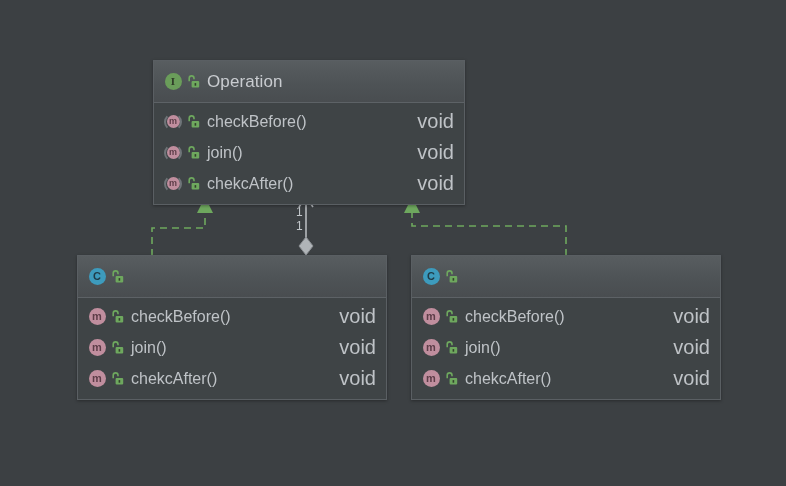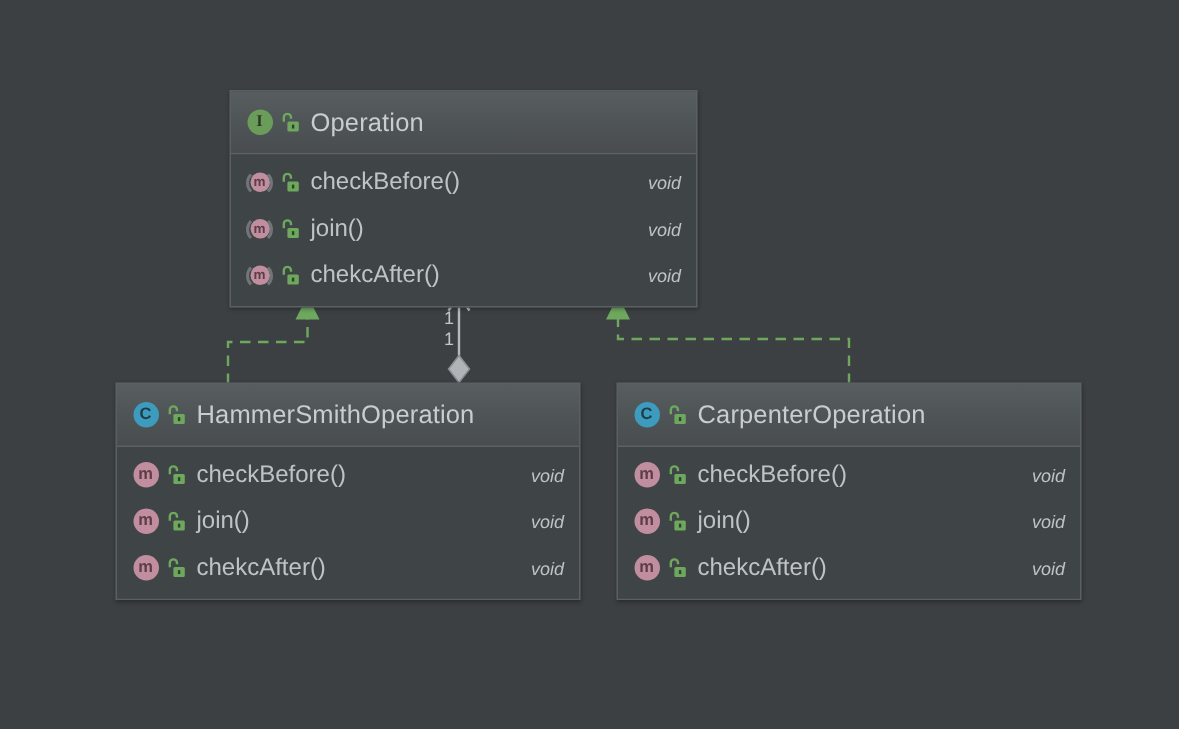--- a/index.html
+++ b/index.html
@@ -53,24 +53,23 @@
   }
   .uml-member-name {
     color: #bfc3c7;
     font-size: 16px;
     white-space: nowrap;
     text-align: right;
   }
   .uml-member-type {
     margin-left: auto;
     color: #bfc3c7;
-    font-size: 12px;
+    font-size: 20px;
     padding-left: 16px;
     white-space: nowrap;
-    font-style: italic;
   }
 
   
   .icon-badge {
     flex: 0 0 auto;
     position: relative;
     width: 18px;
     height: 18px;
     margin-right: 5px;
     display: inline-flex;
@@ -227,21 +226,20 @@
       <span class="icon-badge">
         <span class="circ circ-class">C</span>
       </span>
       <span class="lock-icon">
         <svg width="13" height="14" viewBox="0 0 13 14">
           <path d="M2.2,6.2 L2.2,3.3 A2.4,2.4 0 0 1 7.0,3.3 L7.0,4.2" fill="none" stroke="#6ea85e" stroke-width="1.6"></path>
           <rect x="4.6" y="6.0" width="7.6" height="6.6" rx="1" fill="#6ea85e"></rect>
           <rect x="7.6" y="8.1" width="1.6" height="2.6" fill="#33402c"></rect>
         </svg>
       </span>
-      <span class="uml-title">HammerSmithOperation</span>
     </div>
     <div class="uml-body">
 
       <div class="uml-row">
         <span class="icon-badge">
           <span class="circ circ-method">m</span>
         </span>
         <span class="lock-icon">
           <svg width="13" height="14" viewBox="0 0 13 14">
             <path d="M2.2,6.2 L2.2,3.3 A2.4,2.4 0 0 1 7.0,3.3 L7.0,4.2" fill="none" stroke="#6ea85e" stroke-width="1.6"></path>
@@ -291,21 +289,20 @@
       <span class="icon-badge">
         <span class="circ circ-class">C</span>
       </span>
       <span class="lock-icon">
         <svg width="13" height="14" viewBox="0 0 13 14">
           <path d="M2.2,6.2 L2.2,3.3 A2.4,2.4 0 0 1 7.0,3.3 L7.0,4.2" fill="none" stroke="#6ea85e" stroke-width="1.6"></path>
           <rect x="4.6" y="6.0" width="7.6" height="6.6" rx="1" fill="#6ea85e"></rect>
           <rect x="7.6" y="8.1" width="1.6" height="2.6" fill="#33402c"></rect>
         </svg>
       </span>
-      <span class="uml-title">CarpenterOperation</span>
     </div>
     <div class="uml-body">
 
       <div class="uml-row">
         <span class="icon-badge">
           <span class="circ circ-method">m</span>
         </span>
         <span class="lock-icon">
           <svg width="13" height="14" viewBox="0 0 13 14">
             <path d="M2.2,6.2 L2.2,3.3 A2.4,2.4 0 0 1 7.0,3.3 L7.0,4.2" fill="none" stroke="#6ea85e" stroke-width="1.6"></path>

